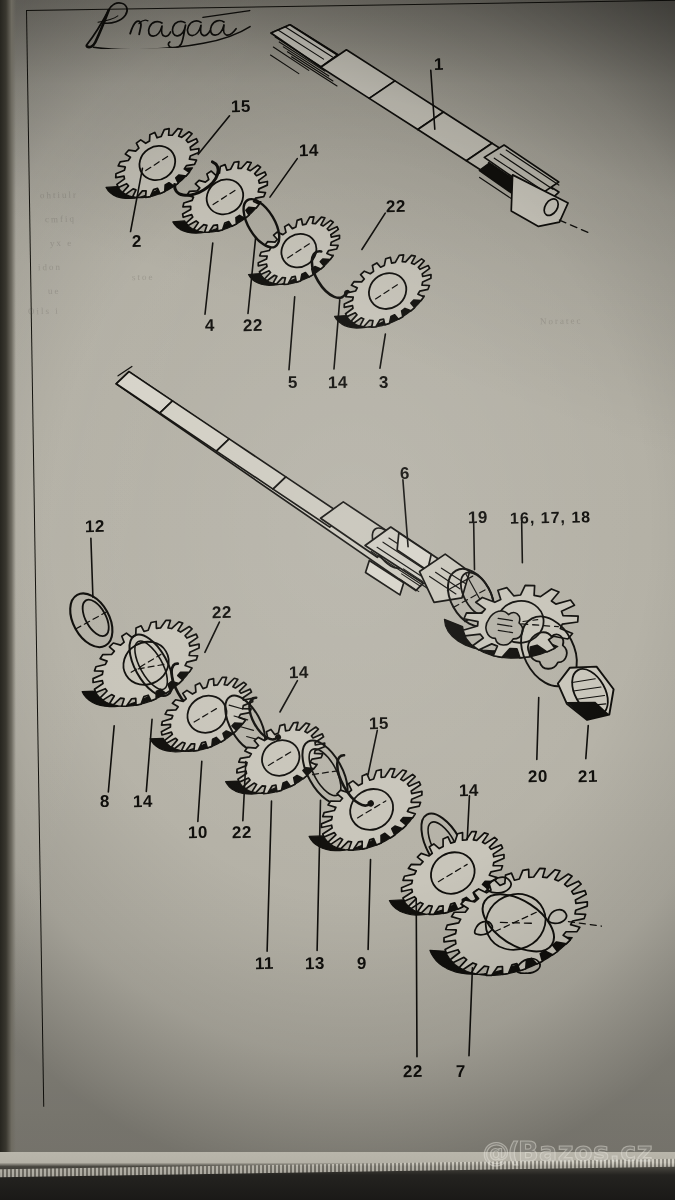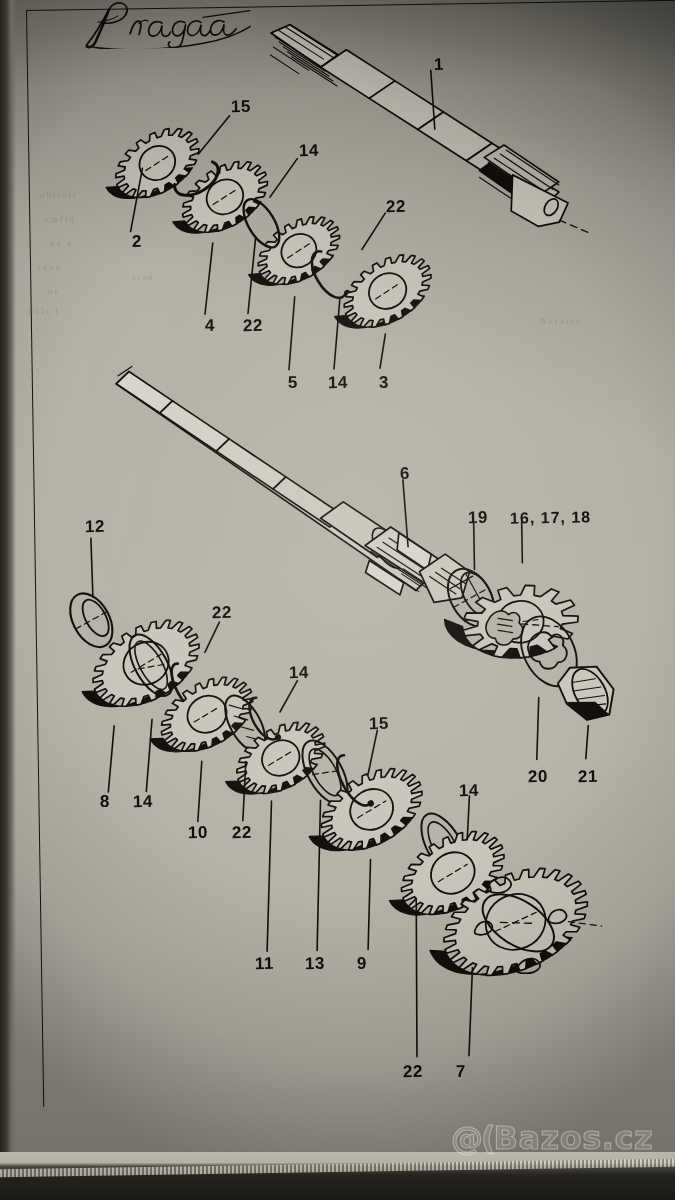--- a/index.html
+++ b/index.html
@@ -58,22 +58,22 @@
   
   .lbl{
     position:absolute;color:#100f0c;
     font-family:"Liberation Sans",sans-serif;font-weight:700;
     font-size:17px;line-height:17px;letter-spacing:.5px;
     transform:rotate(-1deg);white-space:nowrap;
   }
   .lbl.wide{font-size:16px;letter-spacing:1px;}
   
   #wm{
-    position:absolute;right:22px;bottom:43px;
-    font-family:"DejaVu Sans",sans-serif;font-weight:700;font-size:32px;
+    position:absolute;right:22px;bottom:33px;
+    font-family:"DejaVu Sans",sans-serif;font-weight:700;font-size:27px;
     color:rgba(255,255,255,0.10);
     -webkit-text-stroke:1.1px rgba(235,232,224,0.44);
     letter-spacing:.5px;white-space:nowrap;
   }
   #wm .at{letter-spacing:-2px;}
 </style>
 </head>
 <body>
 
 <div id="page">

